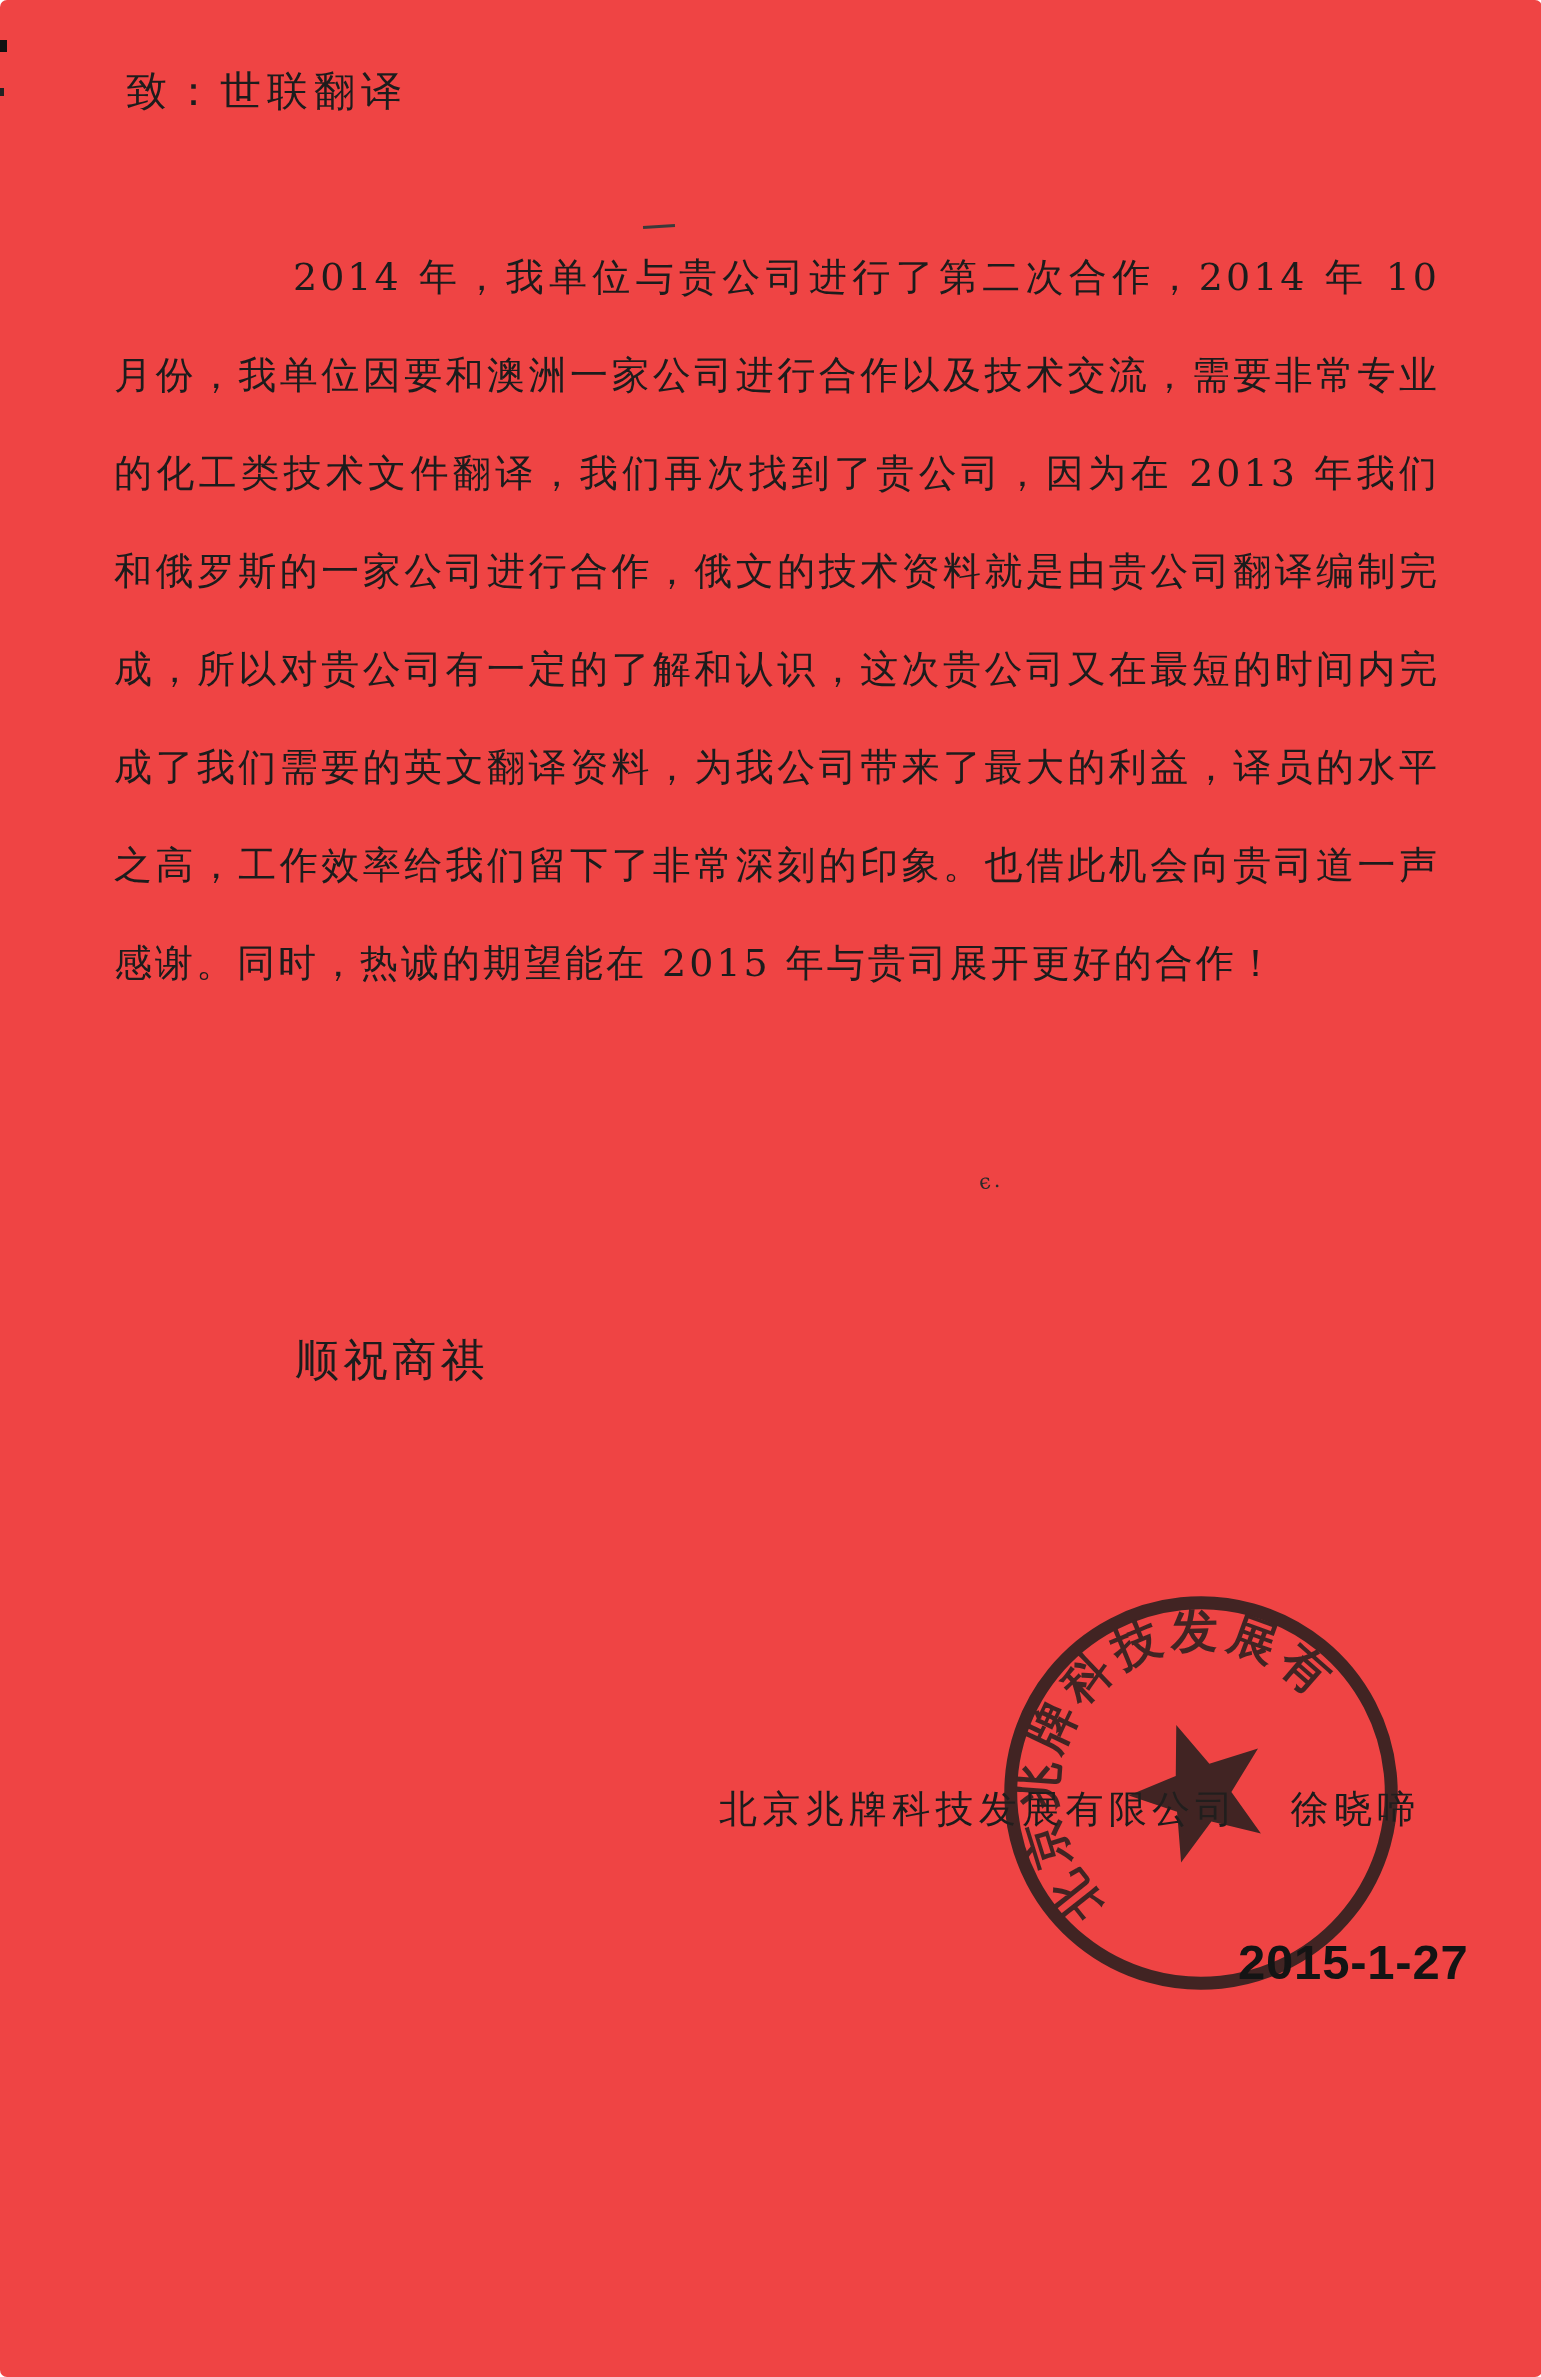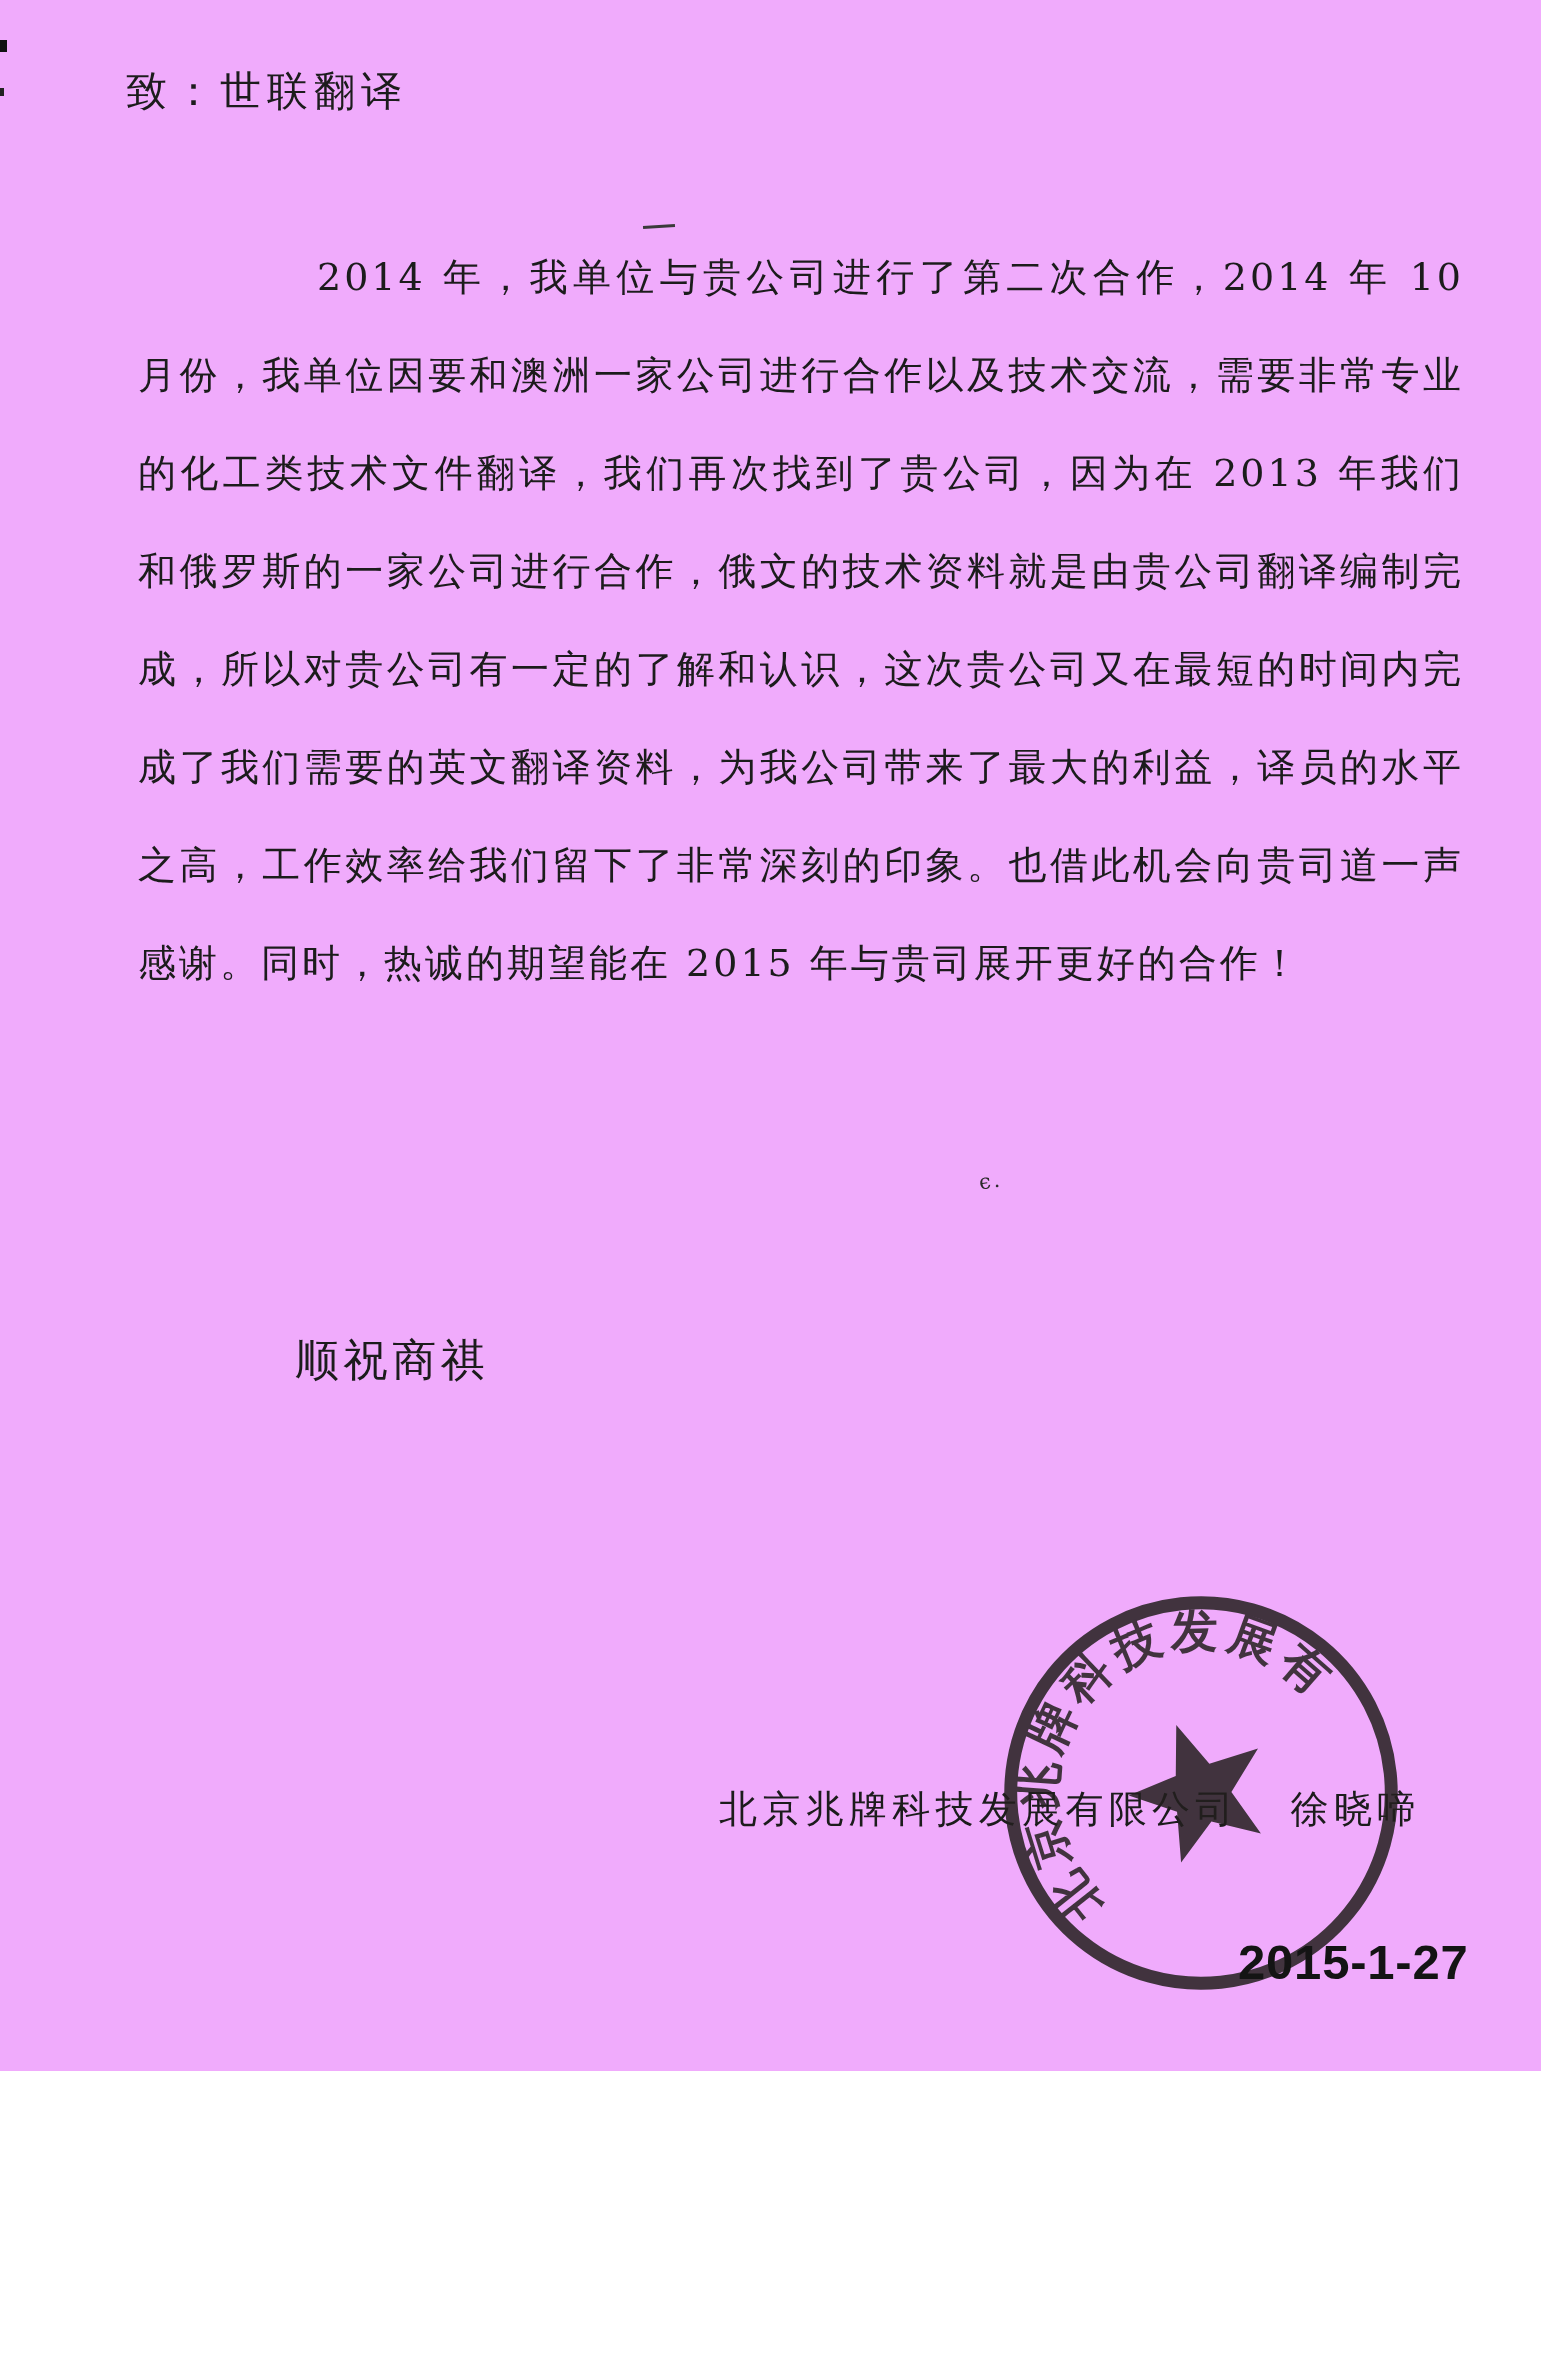--- a/index.html
+++ b/index.html
@@ -1,35 +1,36 @@
 <!DOCTYPE html>
 <html style="font-size:12px"><head>
 <meta charset="utf-8">
 <style>
   html, body { margin: 0; padding: 0; background: #ffffff; }
   #scan-page {
     position: relative;
     width: 1542px;
-    height: 2071px;
-    background: #f0abfc;
+    height: 2377px;
+    background: #ef4444;
     overflow: hidden;
     font-family: "DejaVu Serif", "Liberation Serif", serif;
     color: #1c1c1c;
+    border-radius: 7px;
   }
   .recipient-line {
     position: absolute;
     left: 126px; top: 64px;
     font-size: 41px;
     letter-spacing: 6px;
     font-weight: 500;
     white-space: nowrap;
   }
   .body-paragraph {
     position: absolute;
-    left: 138px; top: 228px;
+    left: 114px; top: 228px;
     width: 1326px;
     font-size: 38px;
     line-height: 98px;
     letter-spacing: 3px;
     text-align: justify;
     text-justify: inter-character;
     text-indent: 179px;
     margin: 0;
   }
   .closing-line {

